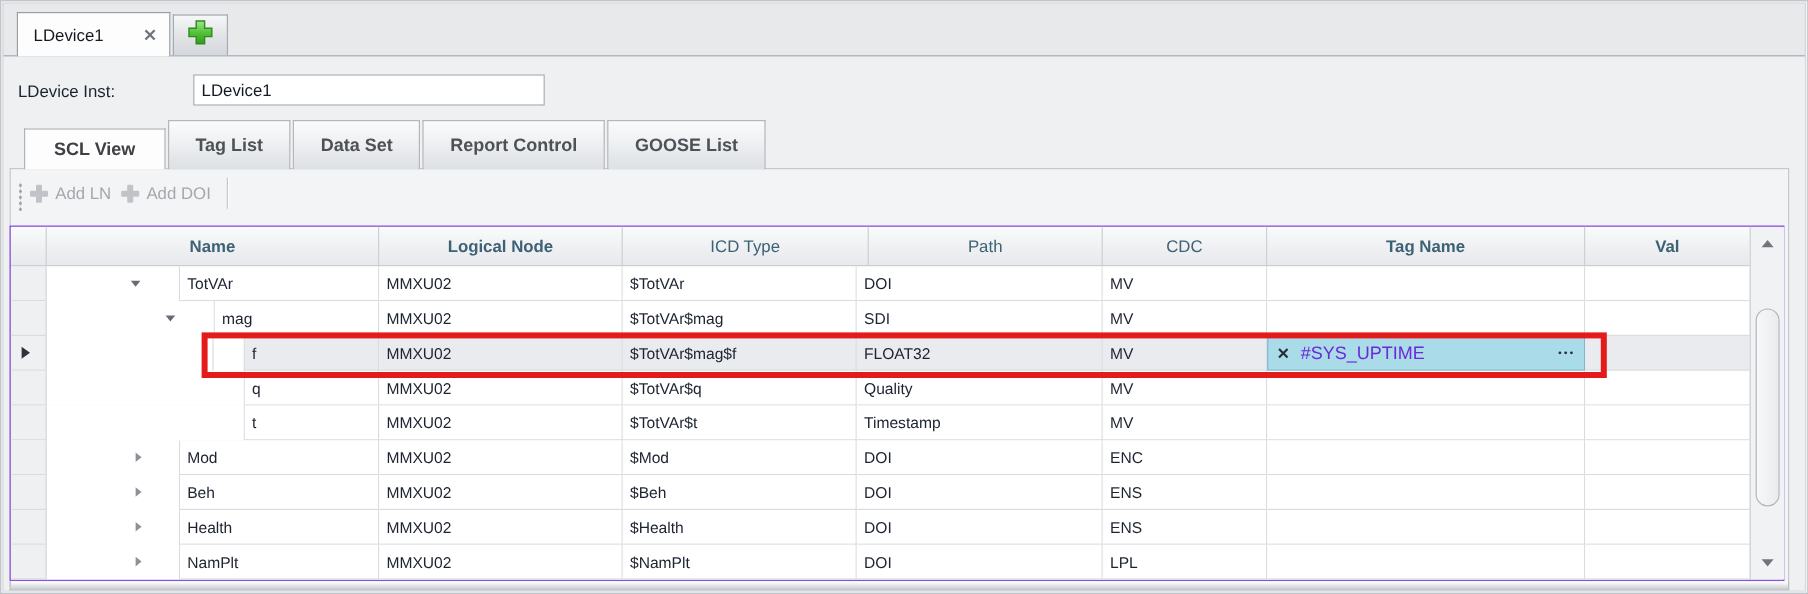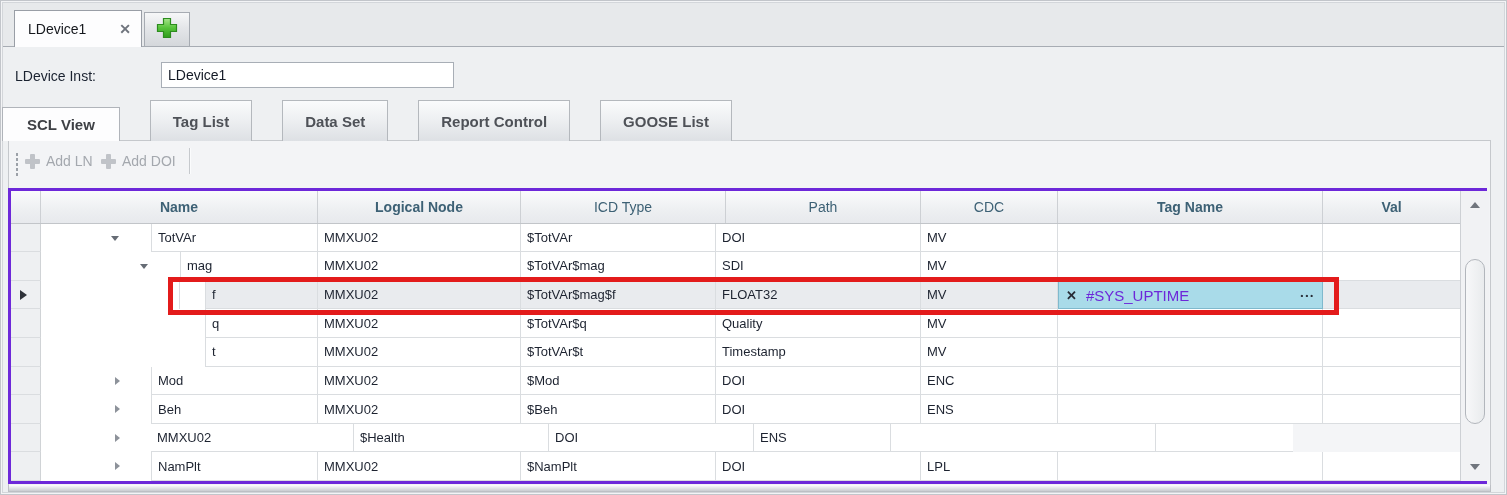--- a/index.html
+++ b/index.html
@@ -21,21 +21,21 @@
              border-bottom:none; display:flex; align-items:center; justify-content:center; }
 
   
   .ld-label { position:absolute; left:14px; top:62px; height:26px; line-height:26px;
               font-size:14px; color:#1a2230; z-index:2; }
   .ld-input { position:absolute; left:160px; top:61px; width:293px; height:26px; z-index:2;
               border:1px solid #a8aeb6; background:#fff; font-family:"Liberation Sans",sans-serif;
               font-size:14px; color:#141a26; padding:0 6px; outline:none; }
 
   
-  .tabs2 { position:absolute; left:1px; top:106px; height:34px; display:flex; align-items:flex-end; z-index:4;gap:28px; }
+  .tabs2 { position:absolute; left:19px; top:106px; height:34px; display:flex; align-items:flex-end; z-index:4; }
   .tab2 { height:41px; padding:0 22px; display:flex; align-items:center; margin-right:2px;
           font-size:15px; font-weight:700; color:#4e5157;
           background:linear-gradient(#fafbfc, #eef0f2 45%, #dde0e4); border:1px solid #b4b8bd; border-bottom:none; }
   .tab2.active { height:34px; background:#fdfdfe; color:#3e4045; border-color:#b0b4ba; padding:0 24px; }
 
   
   .panel { position:absolute; left:7px; top:139px; right:15px; bottom:5px;
            background:#f3f4f6; border:1px solid #c5c8cc; z-index:2; }
   .grip { position:absolute; left:14px; top:151px; width:4px; height:24px; z-index:3;
           background-image:radial-gradient(circle, #9ca1a8 1.3px, rgba(0,0,0,0) 1.5px);
@@ -46,21 +46,21 @@
   .plus-gray { position:relative; width:15px; height:15px; display:inline-block; }
   .plus-gray::before { content:""; position:absolute; left:0; top:5px; width:15px; height:5px;
                        background:#c0c3c8; border-radius:1px; }
   .plus-gray::after  { content:""; position:absolute; left:5px; top:0; width:5px; height:15px;
                        background:#c0c3c8; border-radius:1px; }
   .tb-sep { position:absolute; left:188px; top:147px; width:1px; height:26px; background:#c6c9cd;
             box-shadow:1px 0 0 #fbfcfd; z-index:3; }
 
   
   .grid { position:absolute; left:7px; top:187px; width:1479px; height:296px; z-index:3;
-          background:#f4f5f7; border:3px solid #6d28d9; display:flex; }
+          background:#f4f5f7; border:1px solid #6d28d9; display:flex; }
   .grid-main { width:1449px; display:flex; flex-direction:column; }
   .hrow { display:flex; height:33px; background:linear-gradient(#fafbfc, #eef0f2 55%, #e7e9ed);
           border-bottom:1px solid #c2c5c9; }
   .hc { border-right:1px solid #cdd0d4; display:flex; align-items:center; justify-content:center;
         font-size:14px; color:#3d6175; }
   .hc.b { font-weight:700; }
   .hw-ind{width:30px;} .hw-name{width:277px;} .hw-ln{width:203px;} .hw-path{width:195px;}
   .hw-icd{width:205px;} .hw-cdc{width:137px;} .hw-tag{width:265px;} .hw-val{width:137px; border-right:none;}
 
   .row { display:flex; height:29px; font-size:13px; color:#1d2330; }
@@ -265,20 +265,21 @@
         <div class="c w-cdc">ENS</div>
         <div class="c w-tag"></div>
         <div class="c w-val"></div>
       </div>
 
       <div class="row">
         <div class="ind"></div>
         <div class="sp sp1">
           <span class="exp-r"></span>
         </div>
+        <div class="c name w-n1">Health</div>
         <div class="c w-ln">MMXU02</div>
         <div class="c w-path">$Health</div>
         <div class="c w-icd">DOI</div>
         <div class="c w-cdc">ENS</div>
         <div class="c w-tag"></div>
         <div class="c w-val"></div>
       </div>
 
       <div class="row">
         <div class="ind"></div>

